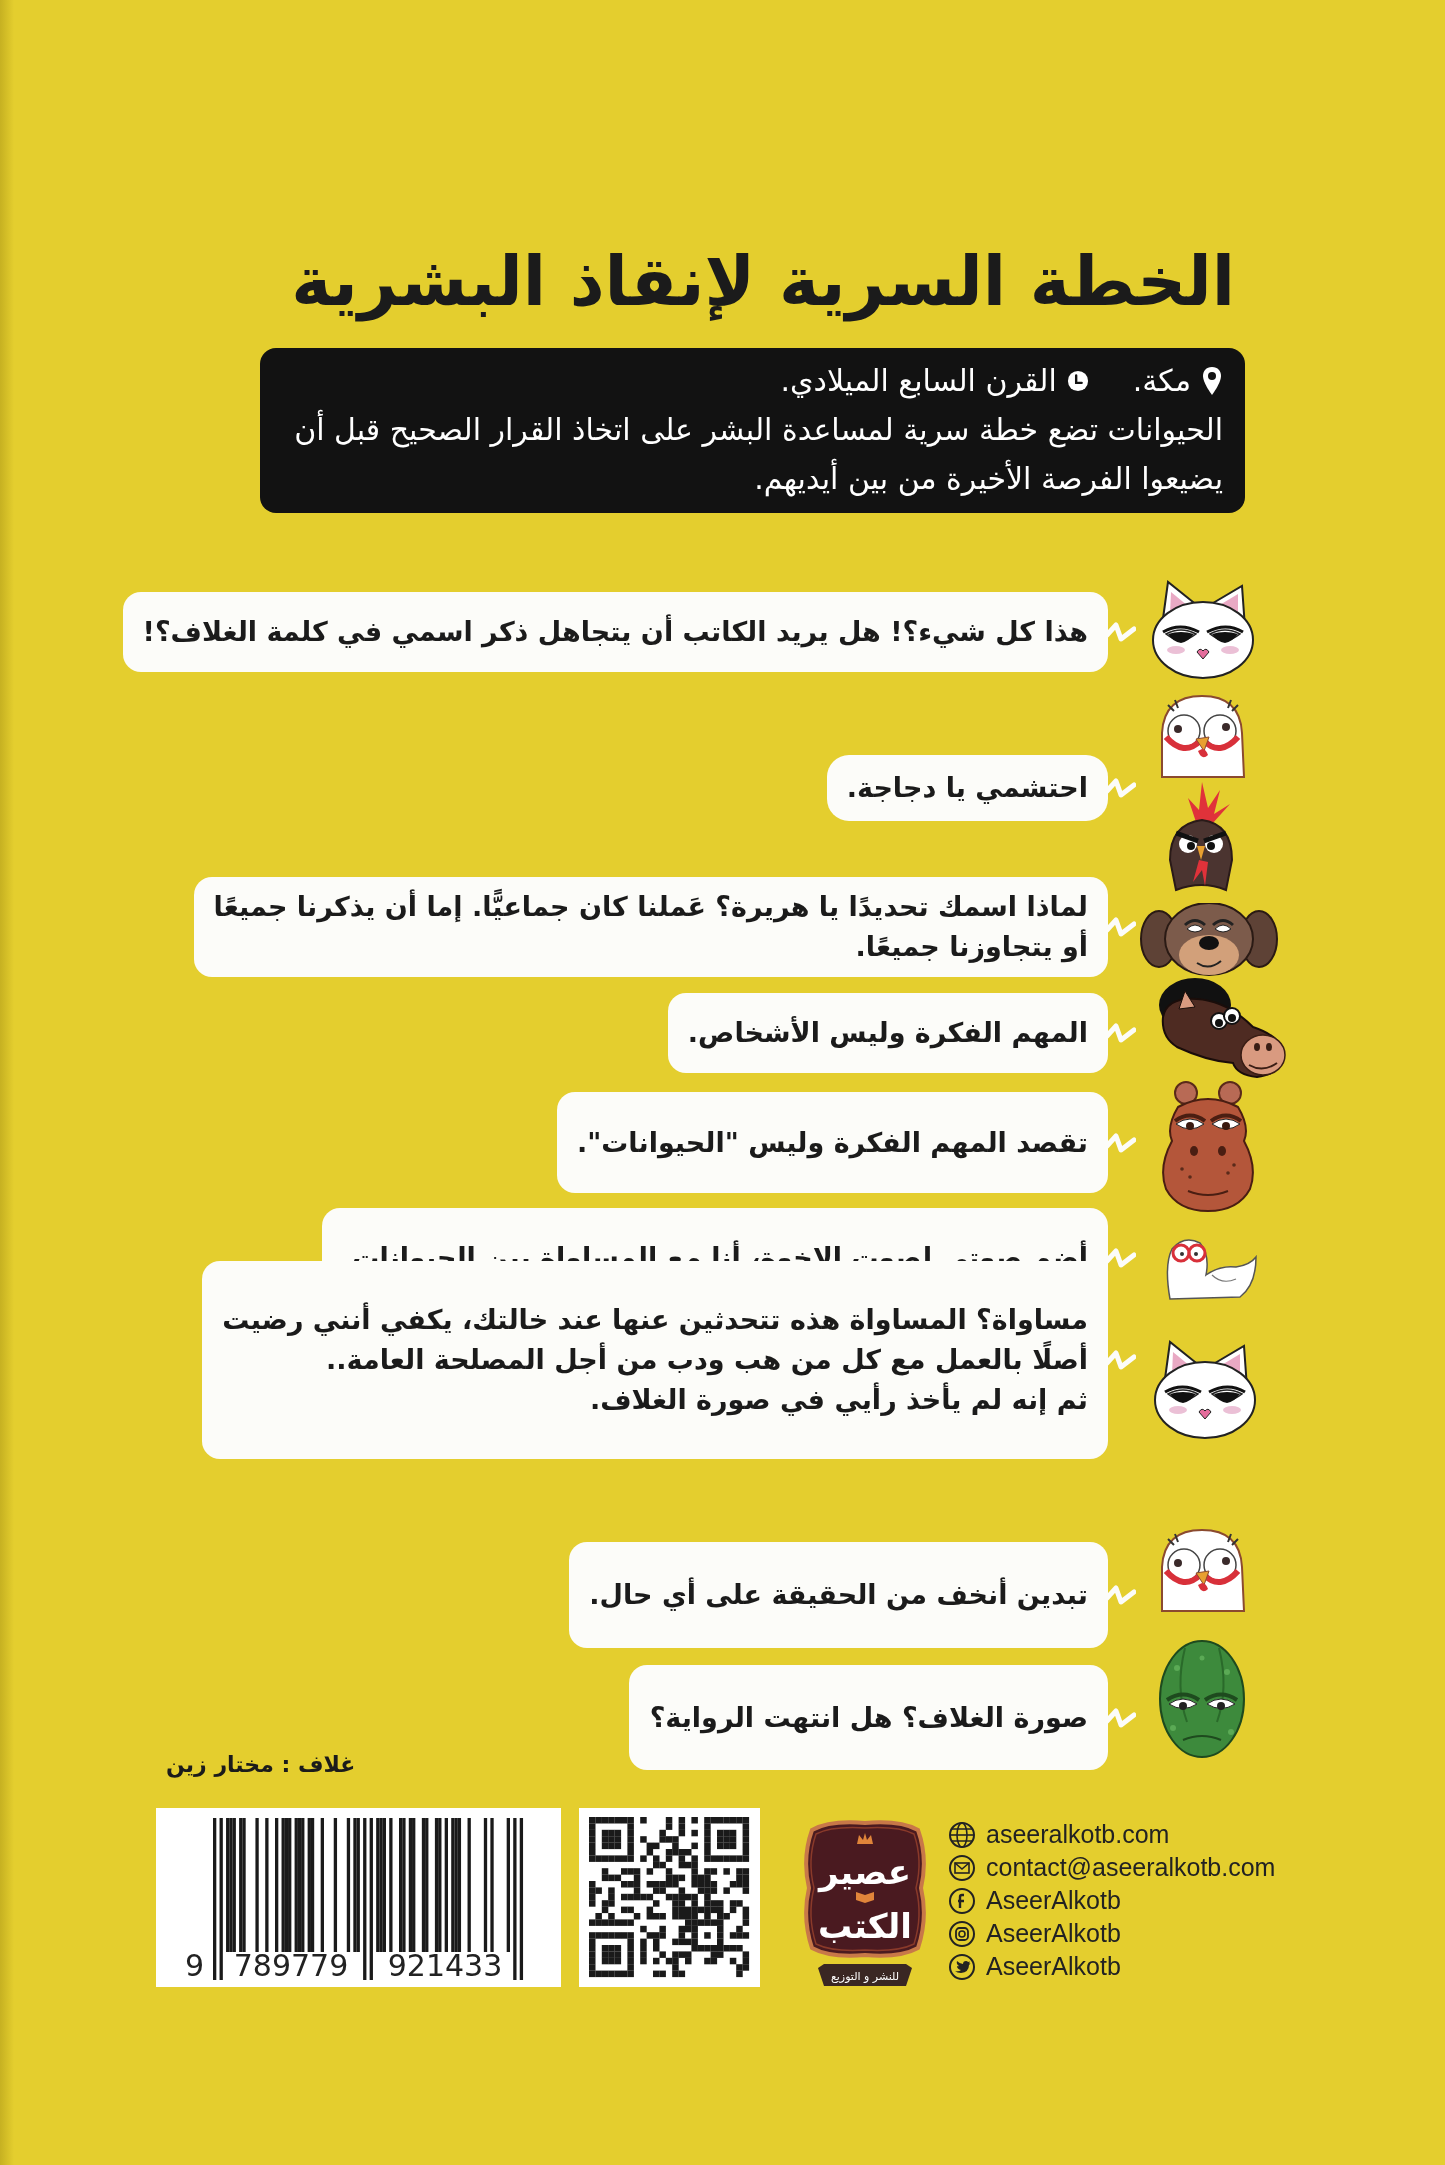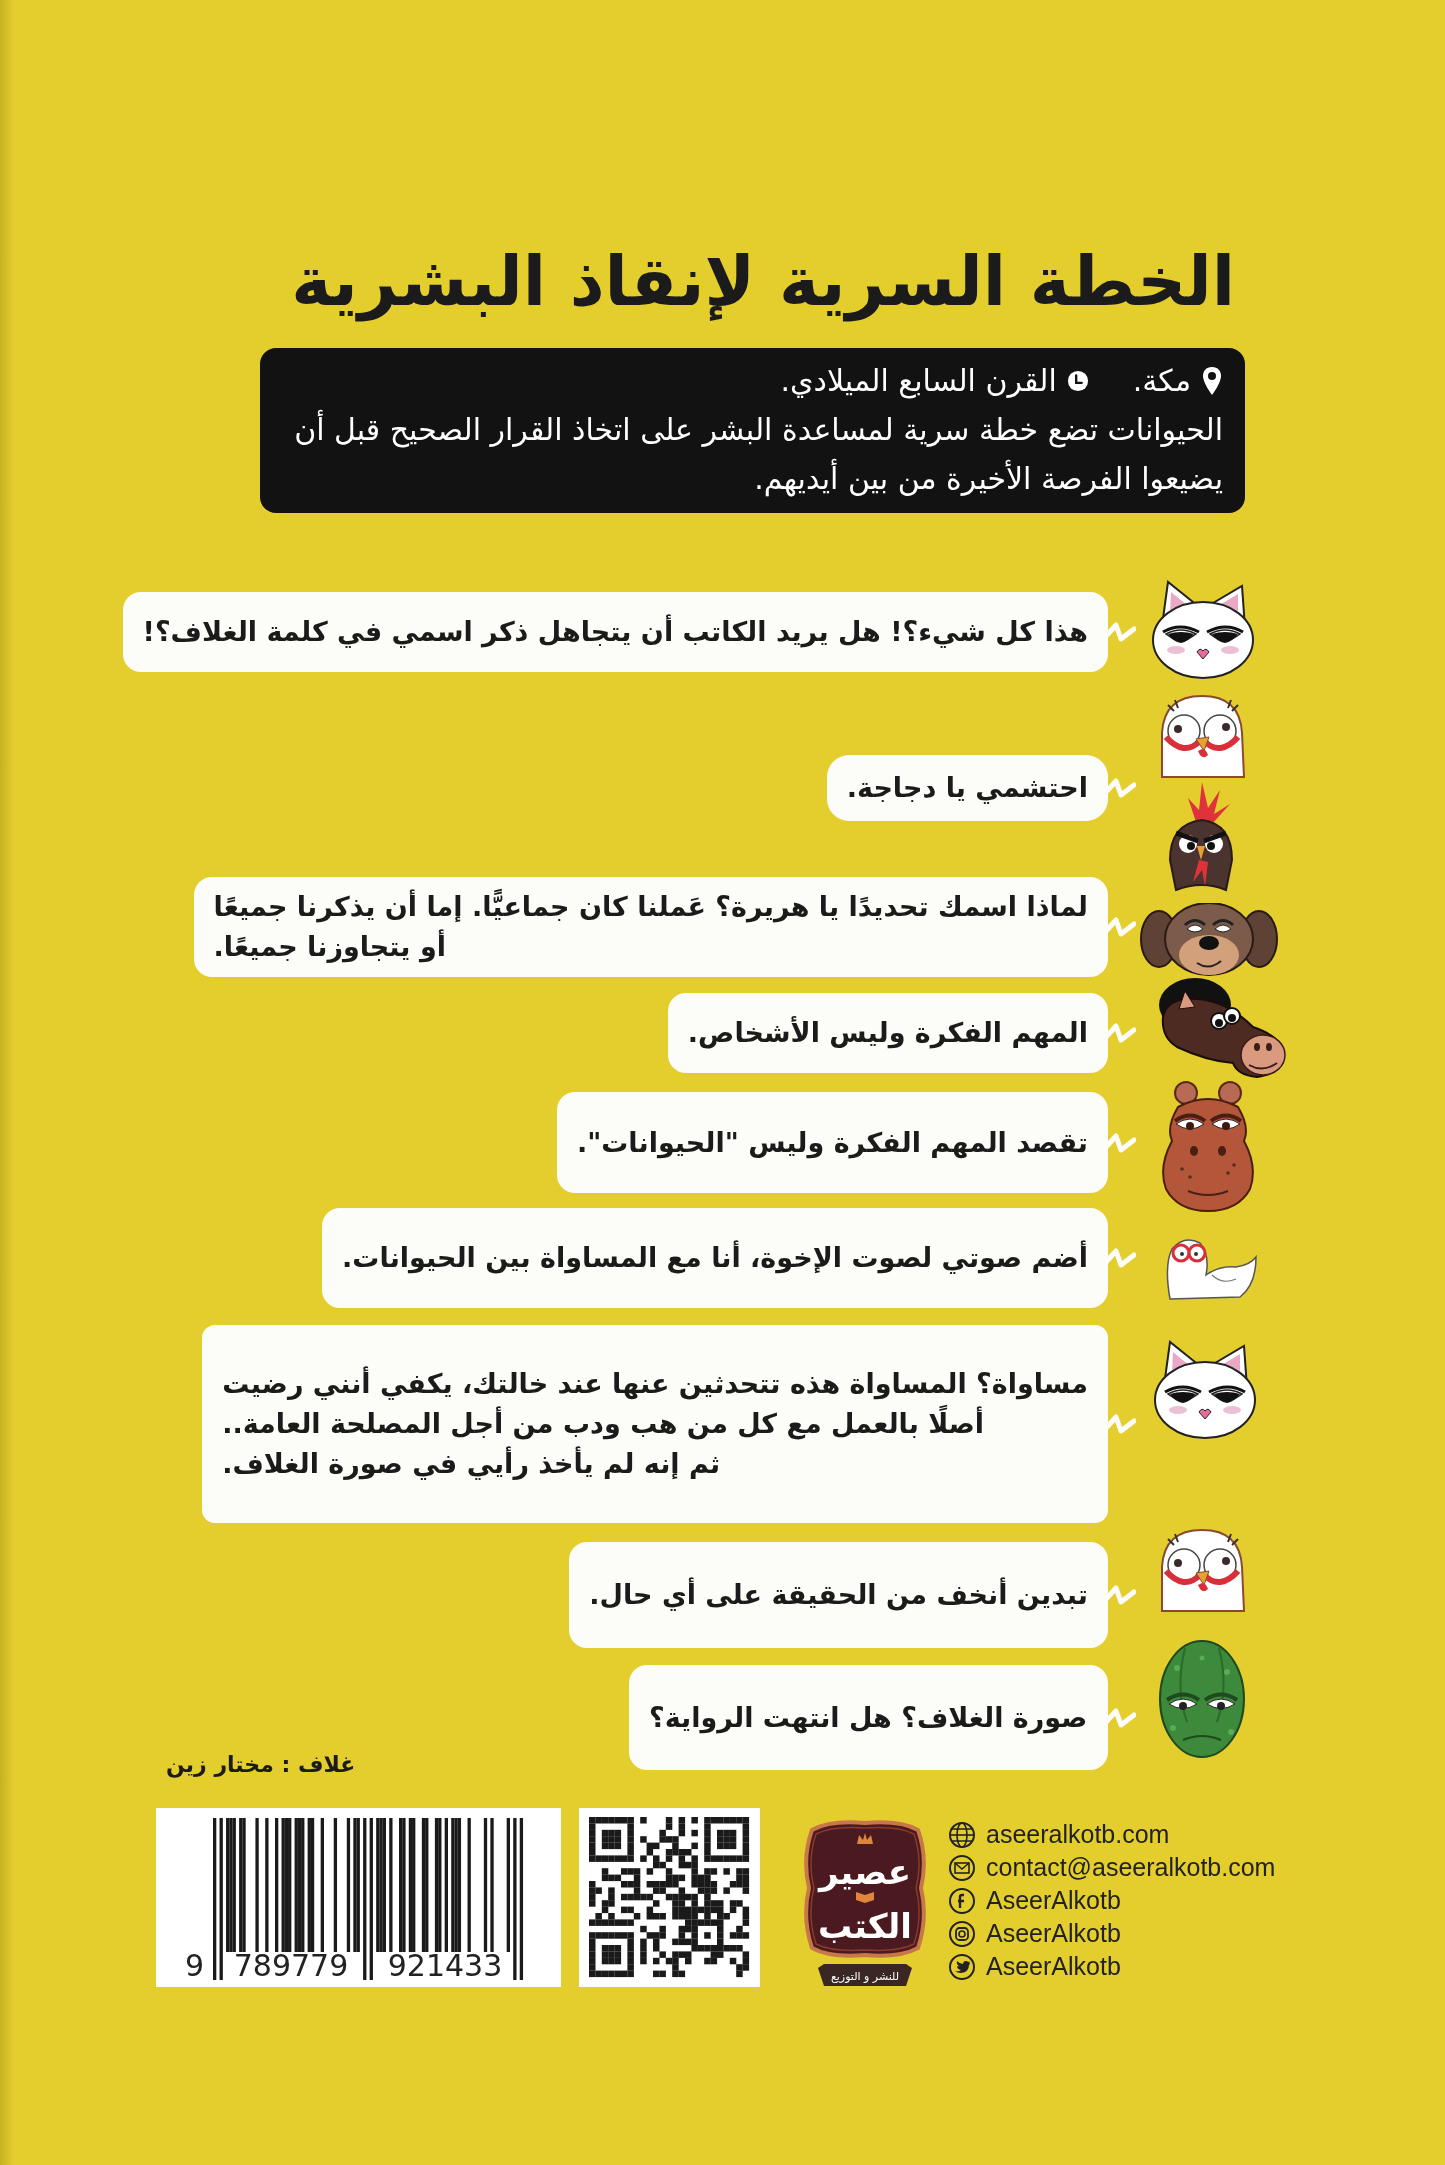--- a/index.html
+++ b/index.html
@@ -13,21 +13,21 @@
   .synopsis{position:absolute;left:260px;top:348px;width:985px;height:165px;background:#121212;border-radius:16px;
         color:#fff;box-sizing:border-box;padding:8px 22px 0 18px;font-size:30px;line-height:49px;}
   .syn-row{display:flex;flex-direction:row;align-items:center;white-space:nowrap;}
   .syn-line{white-space:nowrap;text-align:right;}
   .syn-icon{display:inline-flex;width:22px;height:30px;align-items:center;justify-content:center;}
   .gap-s{display:inline-block;width:10px;}
   .gap-l{display:inline-block;width:44px;}
   .bubble{position:absolute;right:337px;box-sizing:border-box;background:#FCFCF9;border-radius:18px;
         padding:0 20px 0 20px;display:flex;flex-direction:column;justify-content:center;align-items:stretch;
         font-size:27px;font-weight:bold;line-height:40px;width:max-content;}
-  .bubble .ln{white-space:nowrap;text-align:left;}
+  .bubble .ln{white-space:nowrap;text-align:right;}
   .tail{position:absolute;right:-28px;top:50%;transform:translateY(-50%);width:30px;height:20px;}
   .avatar{position:absolute;}
   .credit{position:absolute;left:166px;top:1752px;width:250px;font-size:22px;font-weight:bold;white-space:nowrap;text-align:left;}
   .barcode-box{position:absolute;left:156px;top:1808px;width:405px;height:179px;background:#fff;}
   .qr-box{position:absolute;left:579px;top:1808px;width:181px;height:179px;background:#fff;}
   .logo{position:absolute;left:800px;top:1818px;width:130px;height:172px;}
   .contacts{position:absolute;left:948px;top:1818px;width:360px;}
   .contact{display:flex;align-items:center;height:33px;}
   .contact svg{width:28px;height:28px;flex:0 0 28px;}
   .contact span{margin-left:10px;font-family:"Liberation Sans",sans-serif;font-size:25px;color:#222;white-space:nowrap;}
@@ -94,21 +94,21 @@
     <svg class="tail" viewBox="0 0 30 20">
         <polyline points="1,13 10,3 15,17 28,7" fill="none" stroke="#FCFCF9" stroke-width="5" stroke-linejoin="round" stroke-linecap="round"></polyline>
       </svg>
   </div>
   <div class="bubble rtl" style="top:1208px;height:100px;min-width:653px;">
     <div class="ln">أضم صوتي لصوت الإخوة، أنا مع المساواة بين الحيوانات.</div>
     <svg class="tail" viewBox="0 0 30 20">
         <polyline points="1,13 10,3 15,17 28,7" fill="none" stroke="#FCFCF9" stroke-width="5" stroke-linejoin="round" stroke-linecap="round"></polyline>
       </svg>
   </div>
-  <div class="bubble rtl" style="top:1325px;height:198px;min-width:763px;border-radius:13px;">
+  <div class="bubble rtl" style="top:1261px;height:198px;min-width:763px;">
     <div class="ln">مساواة؟ المساواة هذه تتحدثين عنها عند خالتك، يكفي أنني رضيت</div>
     <div class="ln">أصلًا بالعمل مع كل من هب ودب من أجل المصلحة العامة..</div>
     <div class="ln">ثم إنه لم يأخذ رأيي في صورة الغلاف.</div>
     <svg class="tail" viewBox="0 0 30 20">
         <polyline points="1,13 10,3 15,17 28,7" fill="none" stroke="#FCFCF9" stroke-width="5" stroke-linejoin="round" stroke-linecap="round"></polyline>
       </svg>
   </div>
   <div class="bubble rtl" style="top:1542px;height:106px;min-width:479px;">
     <div class="ln">تبدين أنخف من الحقيقة على أي حال.</div>
     <svg class="tail" viewBox="0 0 30 20">

